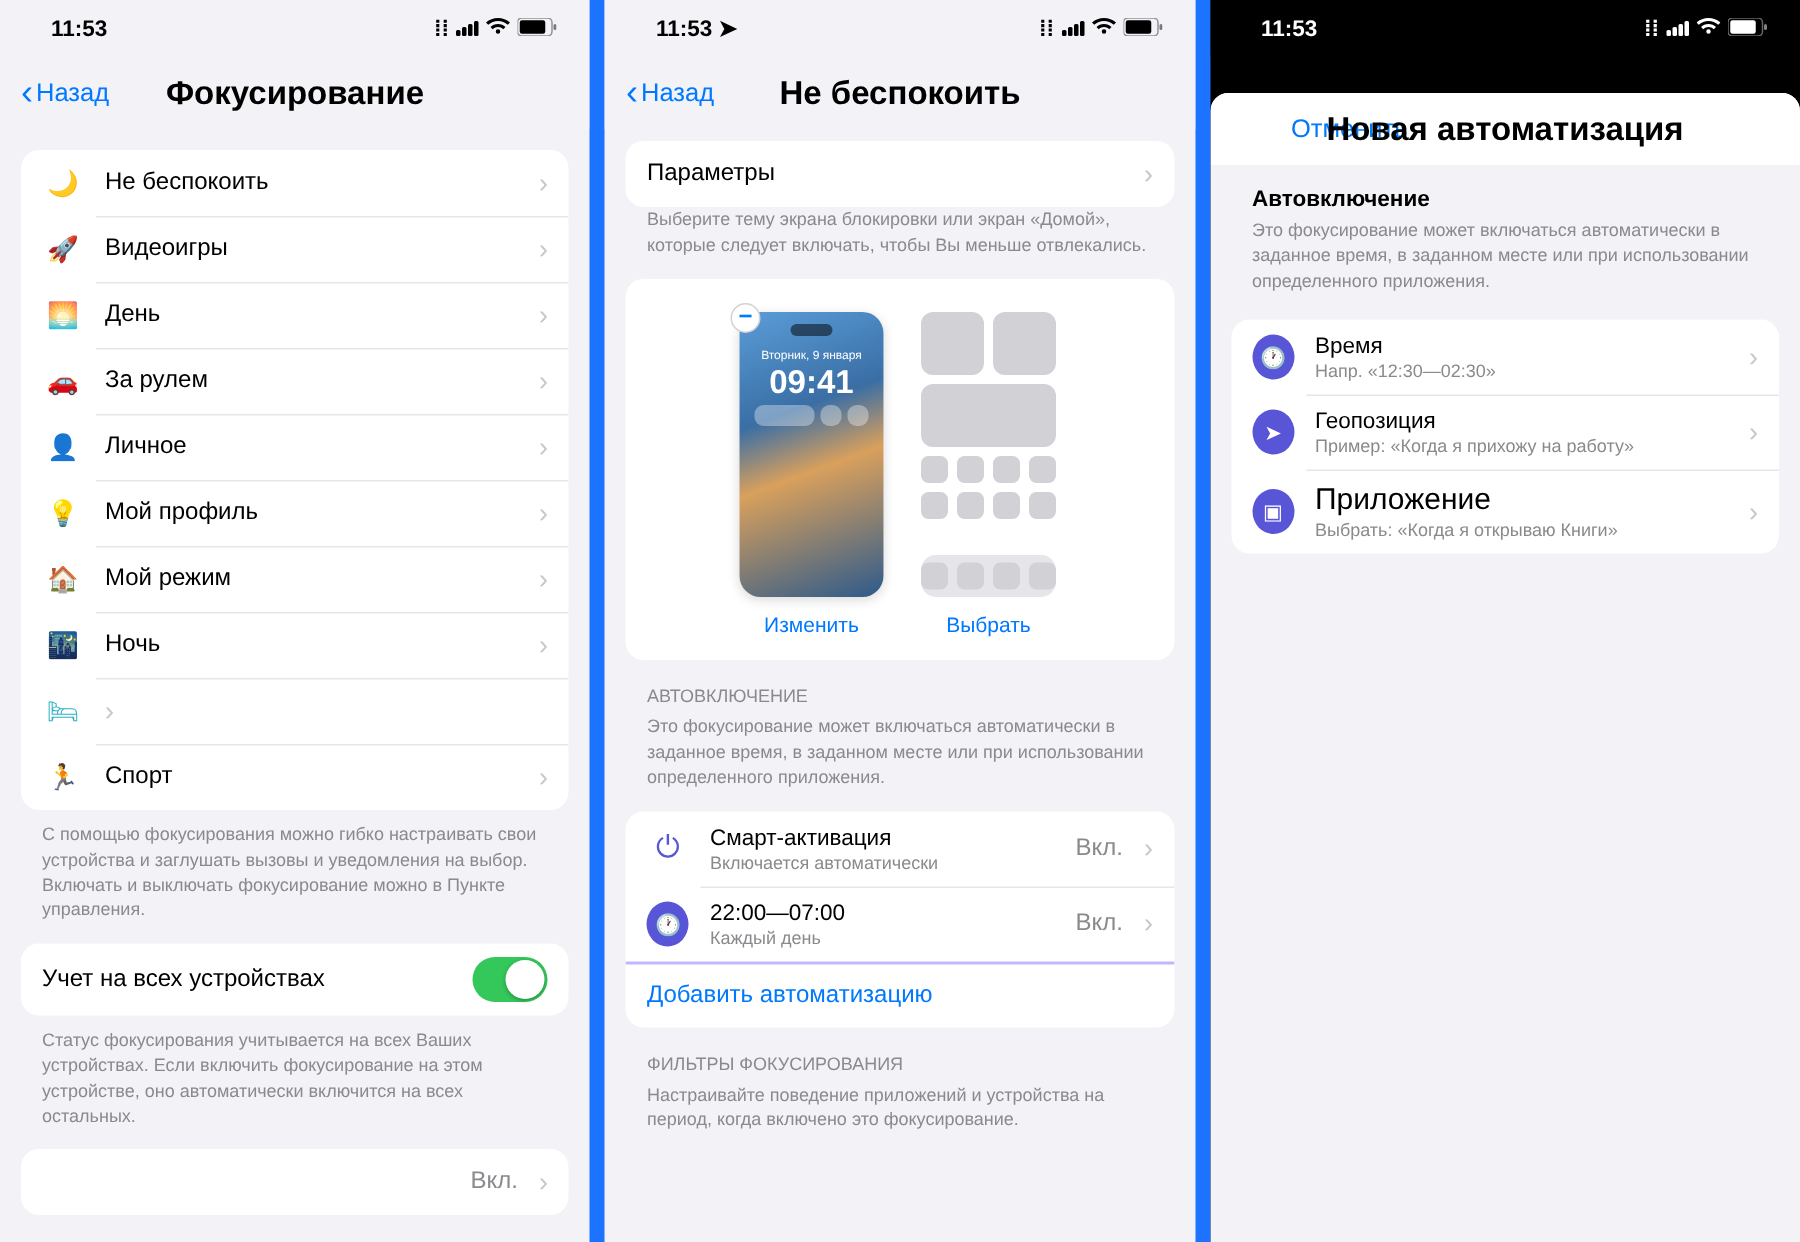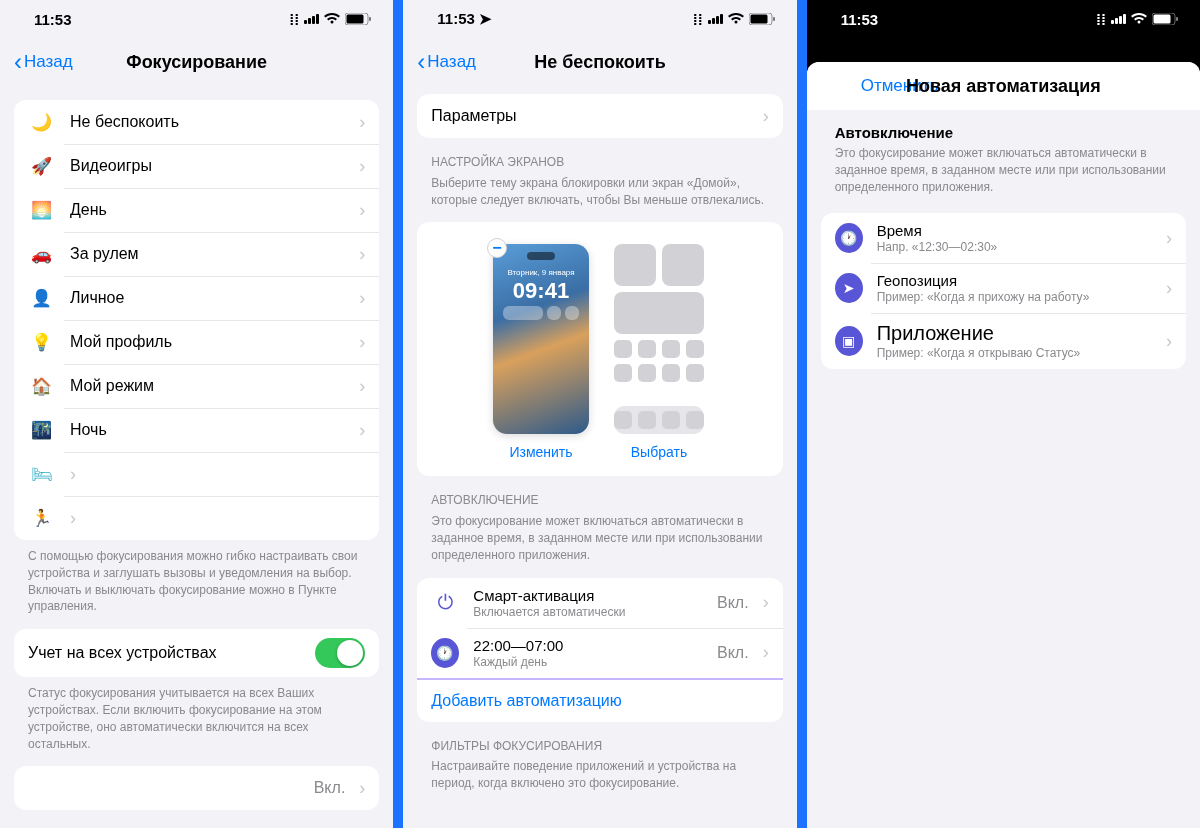--- a/index.html
+++ b/index.html
@@ -45,21 +45,21 @@
   align-items: center;
   padding: 0 14px;
   background: #f2f2f7;
   position: relative;
 }
 .back { color: #0079ff; font-size: 17px; display: flex; align-items: center; gap: 2px; cursor: pointer; }
 .back .chev { font-size: 24px; line-height: 1; }
 .cancel { color: #0079ff; font-size: 17px; cursor: pointer; margin-left: 40px; }
 .navtitle {
   position: absolute; left: 0; right: 0; text-align: center;
-  font-size: 18px; font-weight: 600; pointer-events: none;
+  font-size: 22px; font-weight: 600; pointer-events: none;
 }
 .content { flex: 1; overflow-y: auto; padding: 0 14px 40px; }
 .content::-webkit-scrollbar { width: 0; }
 
 .card { background: #fff; border-radius: 12px; overflow: hidden; margin-top: 14px; }
 .row {
   display: flex; align-items: center; min-height: 44px;
   padding: 9px 14px; gap: 14px; cursor: pointer; position: relative;
 }
 .row + .row::before {
@@ -199,20 +199,21 @@
           <span class="ico" style="color:#0079ff">🌃</span>
     <span class="rowlabel">Ночь</span>
     <span class="chev-r">›</span>
         </div>
         <div class="row">
           <span class="ico" style="color:#30b0c7">🛏</span>
     <span class="chev-r">›</span>
         </div>
         <div class="row">
           <span class="ico" style="color:#34c759">🏃</span>
+    <span class="rowlabel">Спорт</span>
     <span class="chev-r">›</span>
         </div>
       </div>
     <div class="footer-text">С помощью фокусирования можно гибко настраивать свои устройства и заглушать вызовы и уведомления на выбор. Включать и выключать фокусирование можно в Пункте управления.</div>
 
     <div class="card">
       <div class="row noicon">
         <span class="rowlabel">Учет на всех устройствах</span>
         <span class="switch"></span>
       </div>
@@ -257,21 +258,20 @@
     <div class="navtitle">Не беспокоить</div>
   </div>
   <div class="content" style="padding-top:0">
     <div class="card" style="margin-top:8px">
       <div class="row noicon">
         <span class="rowlabel">Параметры</span>
         <span class="chev-r">›</span>
       </div>
     </div>
 
-    <div class="header-text">НАСТРОЙКА ЭКРАНОВ</div>
     <div class="footer-text" style="padding-top:0;text-transform:none">Выберите тему экрана блокировки или экран «Домой», которые следует включать, чтобы Вы меньше отвлекались.</div>
     <div class="card">
       <div class="screen-preview">
         <div class="prevcol">
           <div class="lockmock">
             <div class="minus">−</div>
             <div class="notch"></div>
             <div class="lt">Вторник, 9 января</div>
             <div class="tm">09:41</div>
             <div class="widgets">
@@ -397,20 +397,20 @@
       <div class="sub">Пример: «Когда я прихожу на работу»</div>
     </div>
     <span class="chev-r">›</span>
           </div>
           <div class="row">
             <span class="ico">
               <span class="circle-ico blue">▣</span>
             </span>
     <div style="flex:1">
       <div class="rowlabel" style="font-size:20px">Приложение</div>
-      <div class="sub">Пример: «Когда я открываю Статус»</div>
+      <div class="sub">Выбрать: «Когда я открываю Книги»</div>
     </div>
     <span class="chev-r">›</span>
           </div>
         </div>
     </div>
   </div>
 </div>
 
 </body></html>

